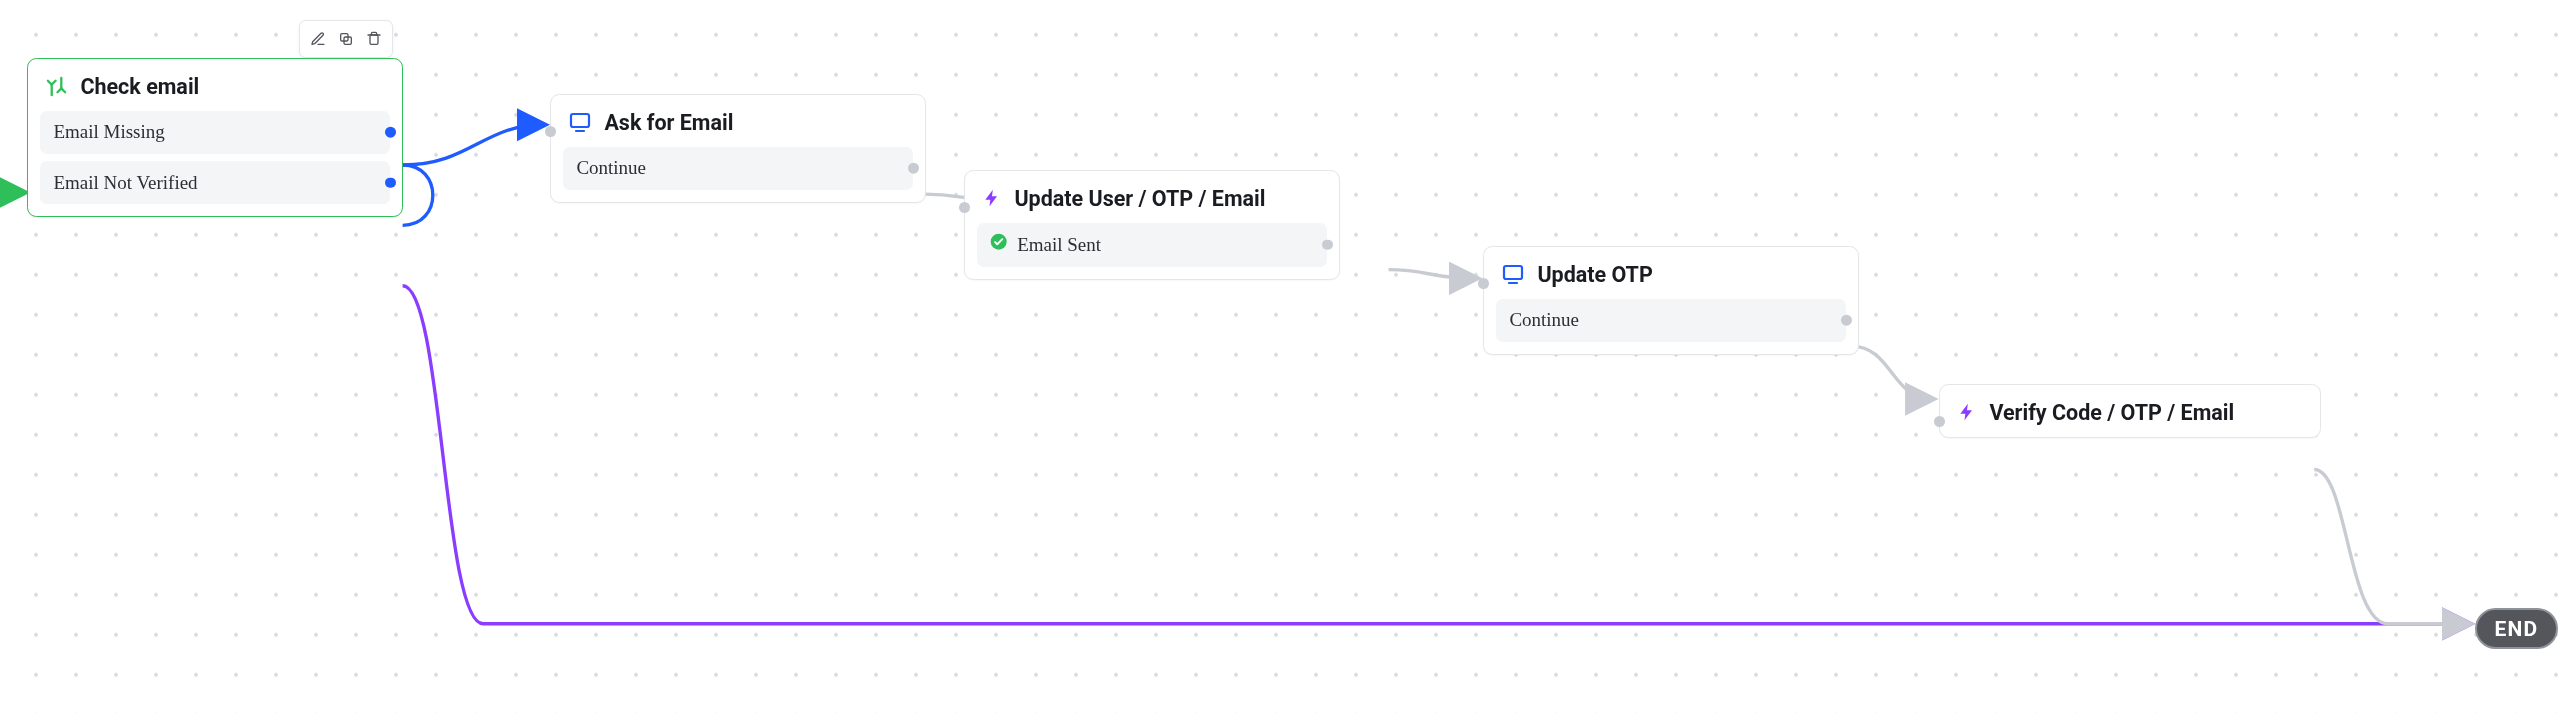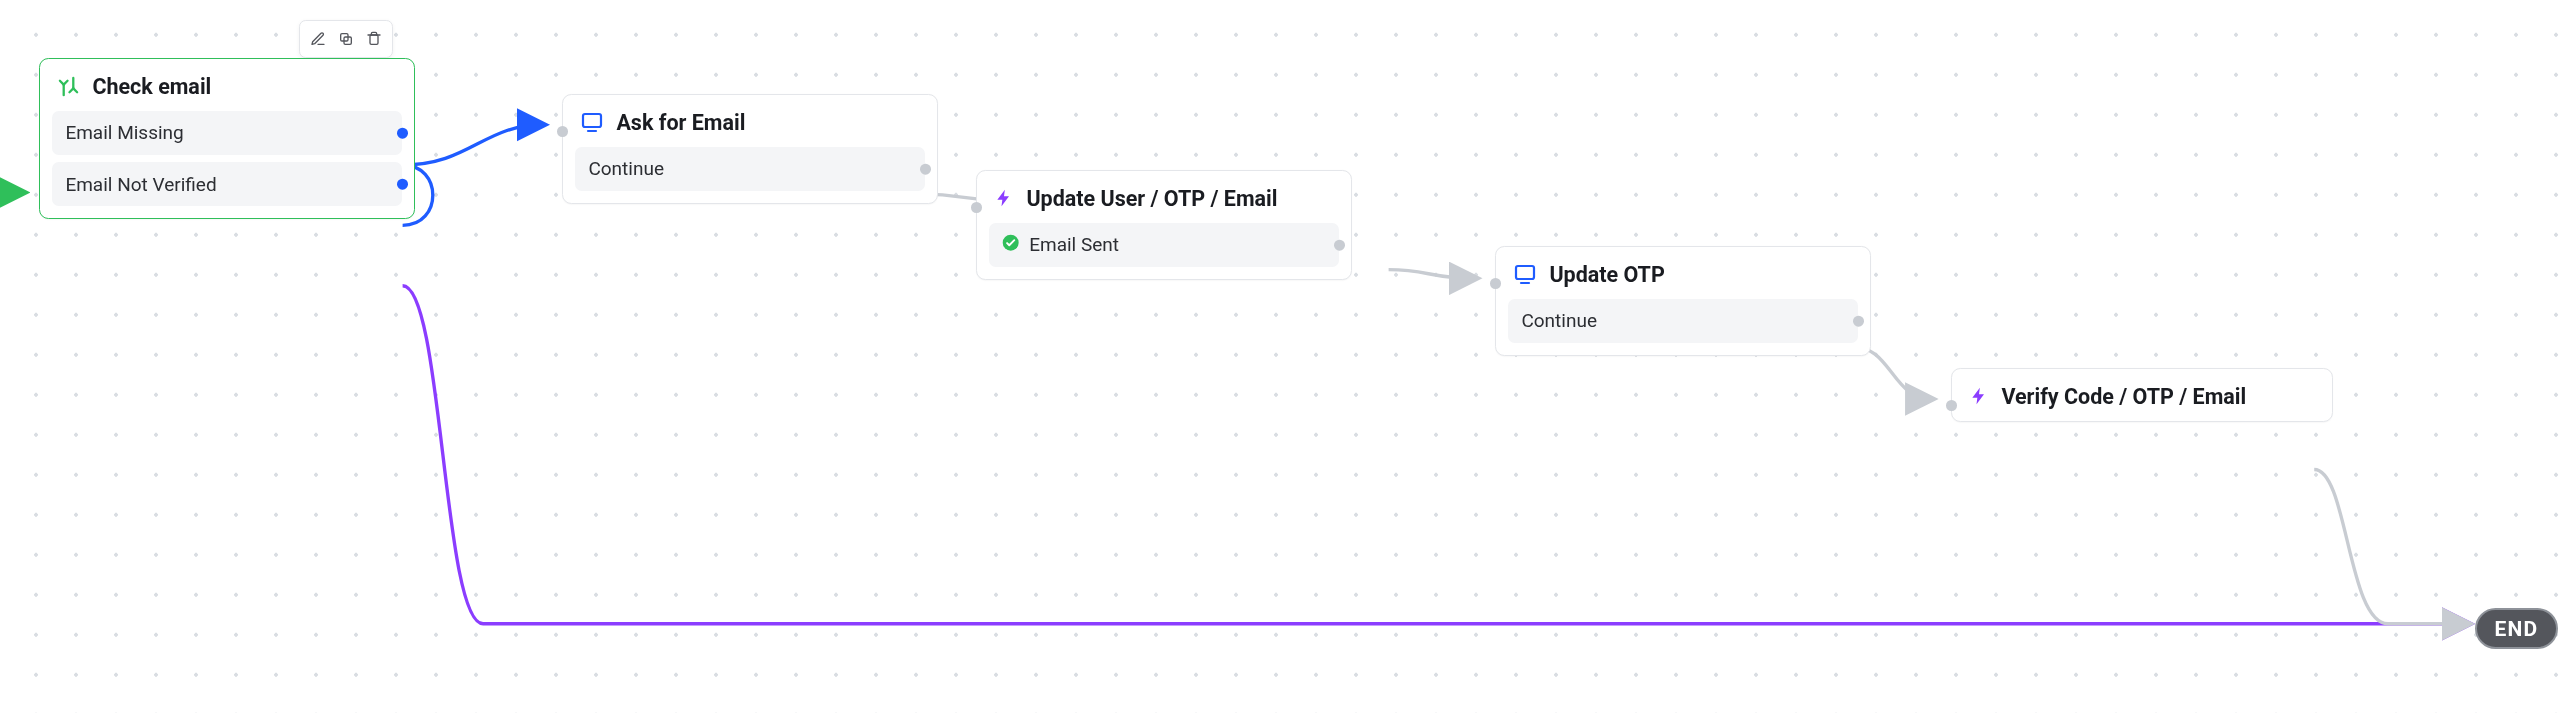--- a/index.html
+++ b/index.html
@@ -44,34 +44,33 @@
     color: #54565c;
     cursor: pointer;
   }
 
   .node {
     position: absolute;
     background: #fff;
     border: 0.7px solid #e4e6ea;
     border-radius: 9.4px;
     box-shadow: 0 0.7px 1.3px rgba(0,0,0,0.03);
-    margin-left: 12px;
   }
   .node.selected { border: 1.3px solid #2fbf5a; }
   .node .header {
     display: flex;
     align-items: center;
     gap: 12px;
     padding: 14.8px 17.4px 12px 17.4px;
     font-weight: 700;
     font-size: 21.5px;
     color: #1a1c21;
   }
   .node .header .icon { display:flex; align-items:center; justify-content:center; }
-  .node .rows { padding: 0 12px 12px 12px; display:flex; flex-direction:column; gap: 6.7px; }
+  .node .rows { padding: 0 12px 12px 12px; display:flex; flex-direction:column; gap: 6.7px; font-family: Liberation Serif, serif; }
   .row {
     position: relative;
     display: flex;
     align-items: center;
     gap: 9.4px;
     background: #f4f5f7;
     border-radius: 6.7px;
     padding: 10.7px 13.4px;
     font-size: 19px;
     color: #2c2e33;
@@ -249,21 +248,21 @@
     <span>Update OTP</span>
   </div>
   <div class="rows">
     <div class="row">
       <span>Continue</span>
       <span class="handle-out"></span>
     </div>
   </div>
 </div>
 
-<div class="node" style="left:1939px; top:368px; width:382px;">
+<div class="node" style="left:1939px; top:384px; width:382px;">
   <span class="node-in" style="top:31px;"></span>
   <div class="header">
     <span class="icon">
       <svg width="20" height="20" viewBox="0 0 24 24" fill="#8b3dff">
           <path d="M13 2 4 14h6l-1 8 9-12h-6l1-8z"></path>
         </svg>
     </span>
     <span>Verify Code / OTP / Email</span>
   </div>
 </div>

